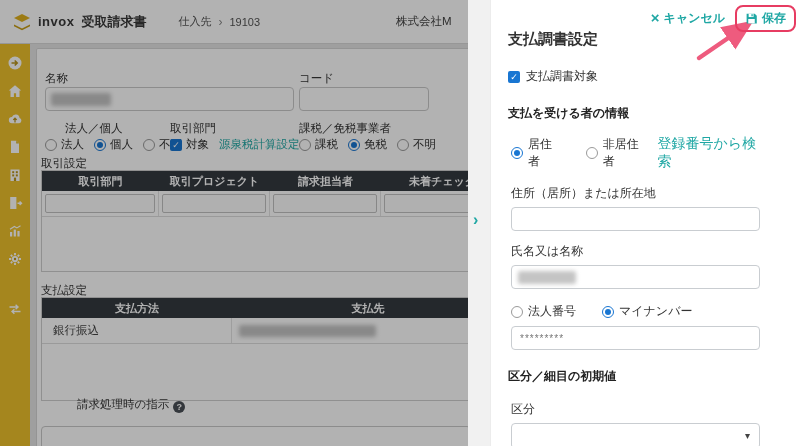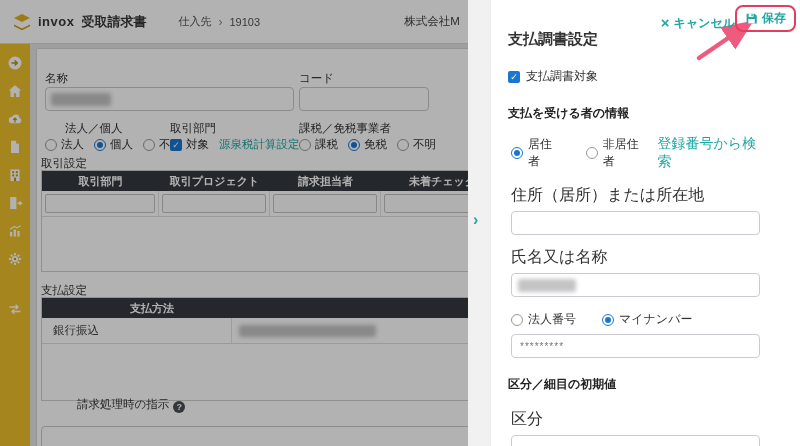--- a/index.html
+++ b/index.html
@@ -11,21 +11,21 @@
   .left-region { position:absolute; left:0; top:0; width:468px; height:446px; overflow:hidden; background:#e4e4e4; }
   .dim-overlay { position:absolute; inset:0; background:rgba(0,0,0,0.30); z-index:10; }
 
   .topbar { position:absolute; left:0; top:0; width:468px; height:44px; background:#fff; border-bottom:1px solid #d8d8d8; display:flex; align-items:center; padding:0 0 0 12px; }
   .logo-icon { width:20px; height:18px; flex:0 0 auto; }
   .brand { font-size:13px; font-weight:700; color:#3a3a3a; letter-spacing:.5px; margin-left:6px; }
   .product { font-size:13px; color:#3a3a3a; margin-left:7px; font-weight:600; }
   .breadcrumb { display:flex; align-items:center; gap:7px; margin-left:32px; font-size:11px; color:#555; }
   .crumb-link { color:#555; cursor:pointer; }
   .crumb-sep { color:#888; font-size:12px; }
-  .company { margin-left:auto; font-size:11.5px; color:#444; white-space:nowrap; overflow:hidden; width:72px; flex:0 0 auto;text-align:center; }
+  .company { margin-left:auto; font-size:11.5px; color:#444; white-space:nowrap; overflow:hidden; width:72px; flex:0 0 auto; }
 
   .sidebar { position:absolute; left:0; top:44px; width:30px; height:402px; background:#ecc02c; display:flex; flex-direction:column; align-items:center; padding-top:11px; }
   .sb-icon { width:16px; height:16px; margin-bottom:12px; cursor:pointer; }
   .sb-icon.gap-before { margin-top:22px; }
 
   .workarea { position:absolute; left:30px; top:44px; width:396px; height:402px; background:#e4e4e4; }
   .card { position:absolute; left:6px; top:4px; width:472px; height:404px; background:#fff; border:1px solid #d5d5d5; border-radius:2px; }
 
   .flabel { position:absolute; font-size:11.5px; color:#333; }
   .ffield { position:absolute; background:#fff; border:1px solid #c9c9c9; border-radius:4px; }
@@ -51,35 +51,35 @@
   .method-text { font-size:11.5px; color:#444; line-height:19px; padding-left:8px; }
 
   .qmark { display:inline-block; width:12px; height:12px; border-radius:50%; background:#4a5056; color:#fff; font-size:9px; font-weight:700; text-align:center; line-height:12px; margin-left:4px; vertical-align:-2px; }
 
   
   .collapse-bar { position:absolute; left:468px; top:0; width:22px; height:446px; background:#f1f1f1; z-index:20; }
   .chevron { position:absolute; left:5px; top:212px; color:#1fa7a4; font-size:16px; font-weight:700; cursor:pointer; line-height:16px; }
 
   
   .panel { position:absolute; left:490px; top:0; width:310px; height:446px; background:#fff; z-index:20; border-left:1px solid #ececec; }
-  .panel-actions { position:absolute; top:5px; right:4px; display:flex; align-items:flex-end; z-index:5; }
+  .panel-actions { position:absolute; top:5px; right:4px; display:flex; align-items:center; gap:10px; z-index:5; }
   .action-link { display:flex; align-items:center; gap:4px; color:#1fa7a4; font-size:12px; font-weight:600; cursor:pointer; }
   .close-icon::before { content:'×'; font-weight:700; font-size:15px; line-height:12px; }
   .save-highlight { border:2px solid #e73c62; border-radius:8px; padding:3px 8px; }
   .floppy { width:13px; height:13px; }
   .annot-arrow { position:absolute; left:200px; top:22px; z-index:4; }
 
   .panel-body { padding:0 40px 0 17px; }
   .panel-title { margin-top:30px; font-size:15px; font-weight:600; color:#333; }
   .chk-row { margin-top:19px; display:flex; align-items:center; gap:6px; font-size:12px; color:#333; }
   .p-heading { margin-top:20px; font-size:12px; font-weight:700; color:#222; }
   .p-radio-row { margin-top:13px; display:flex; align-items:center; gap:5px; font-size:12px; color:#333; padding-left:3px; }
   .p-radio-row .spacer { width:10px; }
   .p-link { margin-left:auto; font-size:14px; }
-  .p-label { margin-top:14px; font-size:16px; color:#333; padding-left:3px; }
+  .p-label { margin-top:14px; font-size:12px; color:#333; padding-left:3px; }
   .p-input { margin-top:5px; margin-left:3px; height:24px; background:#fff; border:1px solid #c9cdd1; border-radius:4px; position:relative; cursor:text; }
   .p-input .blob { position:absolute; left:6px; top:5px; width:58px; height:13px; }
   .masked-text { font-size:10px; color:#777; line-height:24px; padding-left:8px; letter-spacing:1px; }
   .p-select { margin-top:5px; margin-left:3px; height:26px; background:#fff; border:1px solid #c9cdd1; border-radius:4px; position:relative; cursor:pointer; }
   .caret-icon { position:absolute; right:9px; top:6px; color:#444; font-size:10px; }
   .caret-icon::before { content:'▾'; }
 </style>
 </head>
 <body>
 
@@ -212,21 +212,22 @@
               </div>
             <div class="td" style="flex:1;">
                 <div class="cell-input"></div>
               </div>
           </div>
         </div>
 
         <div class="sec-title" style="left:4px; top:234px;">支払設定</div>
         <div class="tbl" style="left:4px; top:248px; width:464px; height:104px;">
           <div class="thead">
-            <div class="th" style="width:190px;margin-left:15px;">支払方法</div>
+            <div class="th" style="width:190px;">支払方法</div>
+            <div class="th" style="flex:1;">支払先</div>
           </div>
           <div class="trow">
             <div class="td" style="width:190px;">
                 <div class="method-text">銀行振込</div>
               </div>
             <div class="td" style="flex:1;">
                 <div class="blob" style="width:137px; height:12px; margin:4px 0 0 4px;"></div>
               </div>
           </div>
         </div>

